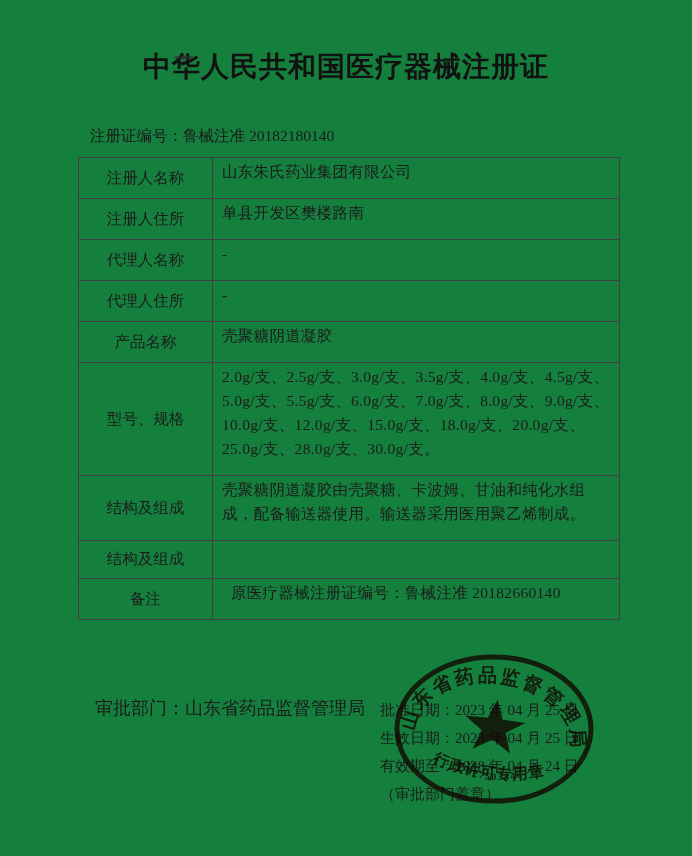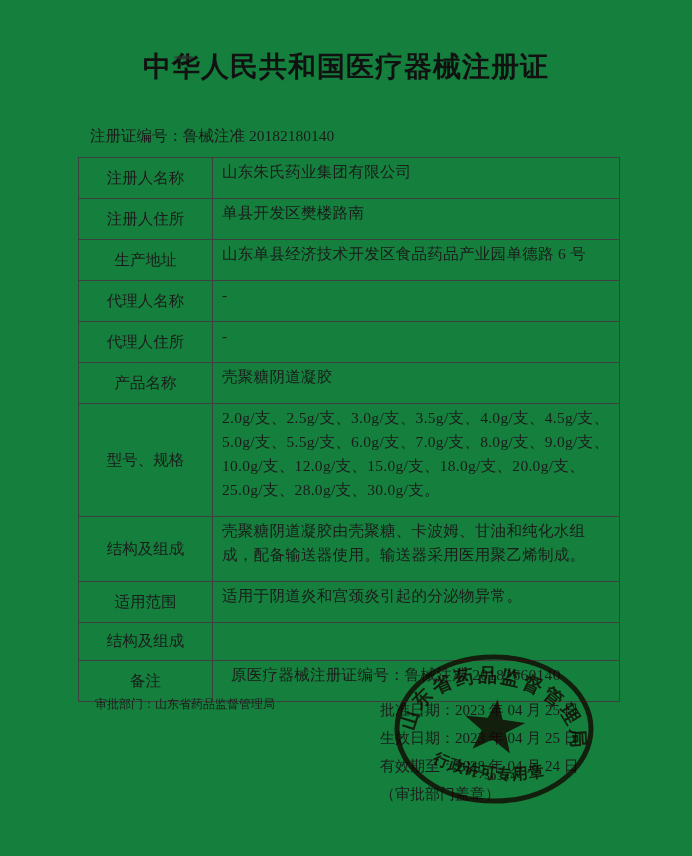--- a/index.html
+++ b/index.html
@@ -23,21 +23,21 @@
     border:1.5px solid #3f3f3f;font-size:15.5px;color:#1b1b1b;
     vertical-align:middle;
   }
   td.lbl{width:134px;text-align:center;padding:0 0;}
   td.val{padding:2px 8px 14px 9px;line-height:24px;letter-spacing:.3px;}
   tr.h-s{height:38px;}
   tr.h-models{height:98px;}
   tr.h-structure{height:52px;border-radius:13px;}
   td.val.indent{padding-left:18px;}
   .dept{
-    position:absolute;left:95px;top:696px;font-size:12px;color:#1b1b1b;font-family:Liberation Mono, monospace;
+    position:absolute;left:95px;top:696px;font-size:18px;color:#1b1b1b;font-family:Liberation Mono, monospace;
   }
   .dates{
     position:absolute;left:380px;top:696px;font-size:15px;line-height:28px;
     color:#1b1b1b;white-space:nowrap;
   }
   .seal{
     position:absolute;left:390px;top:650px;width:212px;height:160px;
     mix-blend-mode:multiply;opacity:.9;pointer-events:none;
   }
   .seal text{font-family:"Liberation Serif","DejaVu Serif",serif;font-weight:bold;}
@@ -64,46 +64,38 @@
     <tbody>
       <tr class="h-s">
         <td class="lbl">注册人名称</td>
         <td class="val">山东朱氏药业集团有限公司</td>
       </tr>
       <tr class="h-s">
         <td class="lbl">注册人住所</td>
         <td class="val">单县开发区樊楼路南</td>
       </tr>
       <tr class="h-s">
-        <td class="lbl">生产地址</td>
-        <td class="val">山东单县经济技术开发区食品药品产业园单德路 6 号</td>
-      </tr>
-      <tr class="h-s">
         <td class="lbl">代理人名称</td>
         <td class="val">-</td>
       </tr>
       <tr class="h-s">
         <td class="lbl">代理人住所</td>
         <td class="val">-</td>
       </tr>
       <tr class="h-s">
         <td class="lbl">产品名称</td>
         <td class="val">壳聚糖阴道凝胶</td>
       </tr>
       <tr class="h-models">
         <td class="lbl">型号、规格</td>
         <td class="val">2.0g/支、2.5g/支、3.0g/支、3.5g/支、4.0g/支、4.5g/支、5.0g/支、5.5g/支、6.0g/支、7.0g/支、8.0g/支、9.0g/支、10.0g/支、12.0g/支、15.0g/支、18.0g/支、20.0g/支、25.0g/支、28.0g/支、30.0g/支。</td>
       </tr>
       <tr class="h-structure">
         <td class="lbl">结构及组成</td>
         <td class="val">壳聚糖阴道凝胶由壳聚糖、卡波姆、甘油和纯化水组成，配备输送器使用。输送器采用医用聚乙烯制成。</td>
-      </tr>
-      <tr class="h-s">
-        <td class="lbl">适用范围</td>
-        <td class="val">适用于阴道炎和宫颈炎引起的分泌物异常。</td>
       </tr>
       <tr class="h-s">
         <td class="lbl">结构及组成</td>
         <td class="val"></td>
       </tr>
       <tr class="h-s">
         <td class="lbl">备注</td>
         <td class="val indent">原医疗器械注册证编号：鲁械注准 20182660140</td>
       </tr>
     </tbody>

